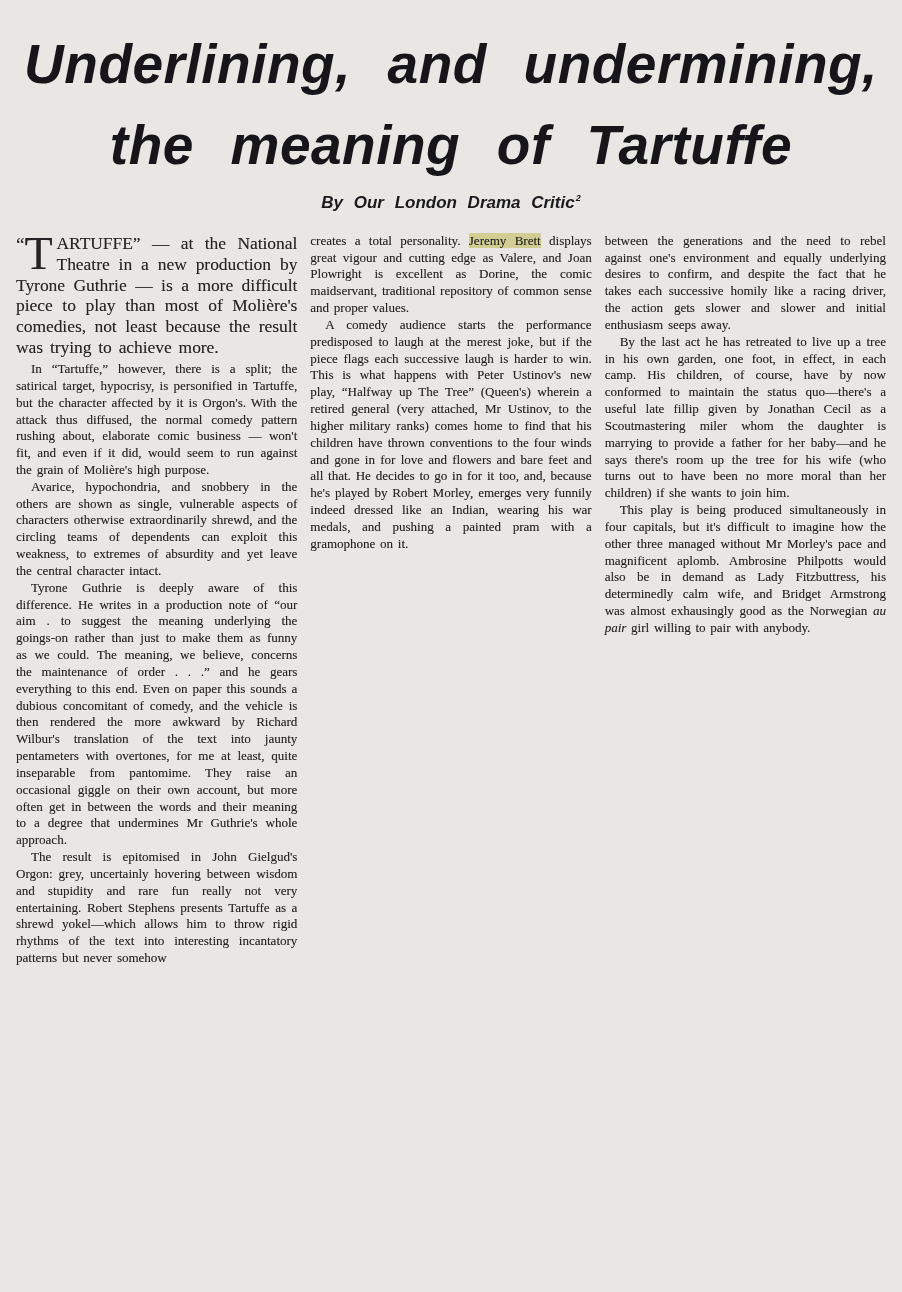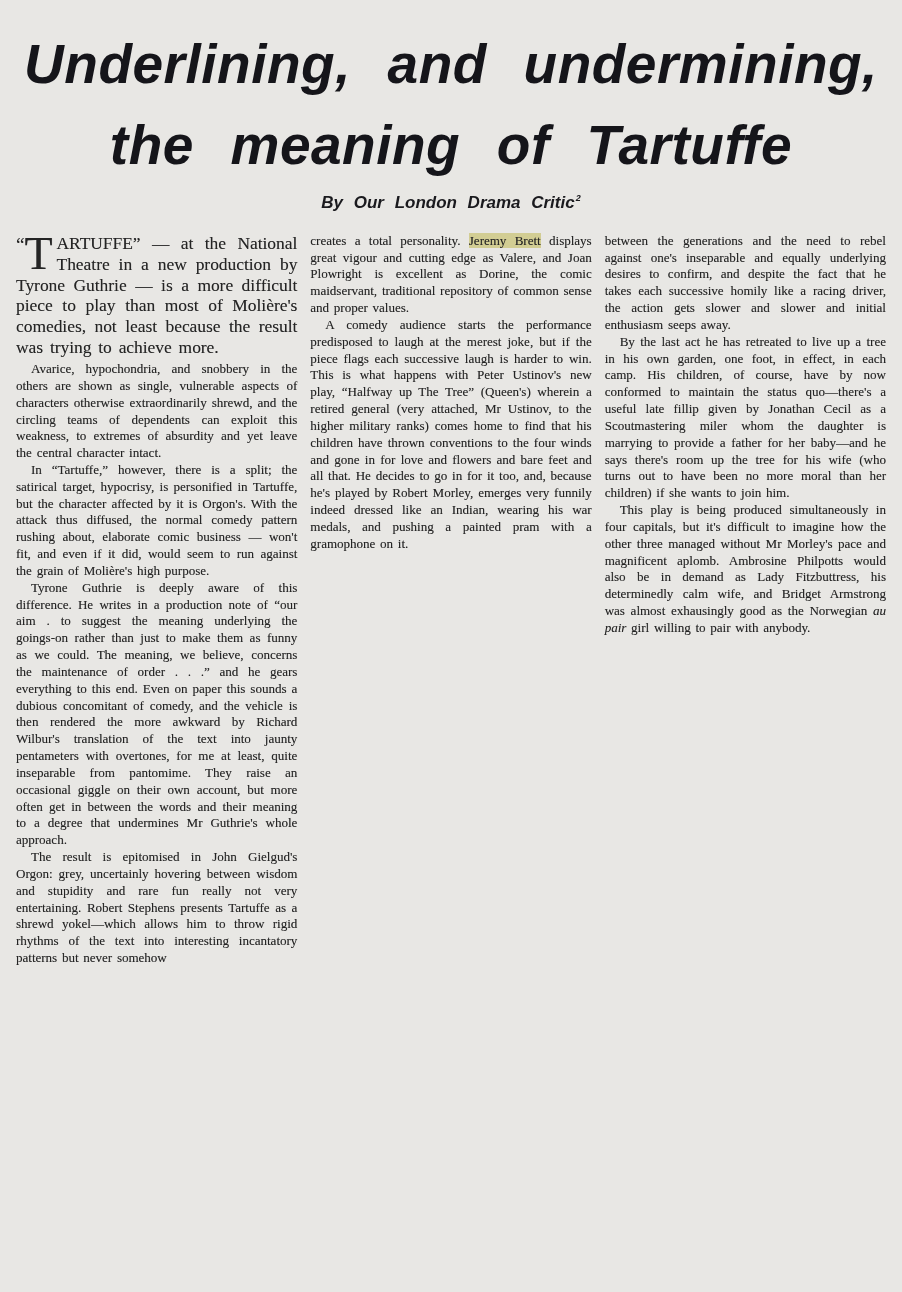--- a/index.html
+++ b/index.html
@@ -85,31 +85,31 @@
   </h1>
 
   <div class="byline">
     <span>By Our London Drama Critic</span><span class="by-sup">2</span>
   </div>
 
   <div class="columns">
 
     <div class="col">
       <p class="lead"><span class="leadstart"><span class="oq">“</span><span class="dc">T</span></span><span>ARTUFFE” — at the National Theatre in a new production by Tyrone Guthrie — is a more difficult piece to play than most of Molière's comedies, not least because the result was trying to achieve more.</span></p>
+      <p class="ind">In “Tartuffe,” however, there is a split; the satirical target, hypocrisy, is personified in Tartuffe, but the character affected by it is Orgon's. With the attack thus diffused, the normal comedy pattern rushing about, elaborate comic business — won't fit, and even if it did, would seem to run against the grain of Molière's high purpose.</p>
       <p class="ind">Avarice, hypochondria, and snobbery in the others are shown as single, vulnerable aspects of characters otherwise extraordinarily shrewd, and the circling teams of dependents can exploit this weakness, to extremes of absurdity and yet leave the central character intact.</p>
-      <p class="ind">In “Tartuffe,” however, there is a split; the satirical target, hypocrisy, is personified in Tartuffe, but the character affected by it is Orgon's. With the attack thus diffused, the normal comedy pattern rushing about, elaborate comic business — won't fit, and even if it did, would seem to run against the grain of Molière's high purpose.</p>
       <p class="ind">Tyrone Guthrie is deeply aware of this difference. He writes in a production note of “our aim . to suggest the meaning underlying the goings-on rather than just to make them as funny as we could. The meaning, we believe, concerns the maintenance of order . . .” and he gears everything to this end. Even on paper this sounds a dubious concomitant of comedy, and the vehicle is then rendered the more awkward by Richard Wilbur's translation of the text into jaunty pentameters with overtones, for me at least, quite inseparable from pantomime. They raise an occasional giggle on their own account, but more often get in between the words and their meaning to a degree that undermines Mr Guthrie's whole approach.</p>
       <p class="ind">The result is epitomised in John Gielgud's Orgon: grey, uncertainly hovering between wisdom and stupidity and rare fun really not very entertaining. Robert Stephens presents Tartuffe as a shrewd yokel—which allows him to throw rigid rhythms of the text into interesting incantatory patterns but never somehow</p>
     </div>
 
     <div class="col">
       <p><span>creates a total personality. </span><span class="hi">Jeremy Brett</span><span> displays great vigour and cutting edge as Valere, and Joan Plowright is excellent as Dorine, the comic maidservant, traditional repository of common sense and proper values.</span></p>
       <p class="ind">A comedy audience starts the performance predisposed to laugh at the merest joke, but if the piece flags each successive laugh is harder to win. This is what happens with Peter Ustinov's new play, “Halfway up The Tree” (Queen's) wherein a retired general (very attached, Mr Ustinov, to the higher military ranks) comes home to find that his children have thrown conventions to the four winds and gone in for love and flowers and bare feet and all that. He decides to go in for it too, and, because he's played by Robert Morley, emerges very funnily indeed dressed like an Indian, wearing his war medals, and pushing a painted pram with a gramophone on it.</p>
     </div>
 
     <div class="col">
-      <p>between the generations and the need to rebel against one's inseparable and equally underlying desires to confirm, and despite the fact that he takes each successive homily like a racing driver, the action gets slower and slower and initial enthusiasm seeps away.</p>
+      <p>between the generations and the need to rebel against one's environment and equally underlying desires to confirm, and despite the fact that he takes each successive homily like a racing driver, the action gets slower and slower and initial enthusiasm seeps away.</p>
       <p class="ind">By the last act he has retreated to live up a tree in his own garden, one foot, in effect, in each camp. His children, of course, have by now conformed to maintain the status quo—there's a useful late fillip given by Jonathan Cecil as a Scoutmastering miler whom the daughter is marrying to provide a father for her baby—and he says there's room up the tree for his wife (who turns out to have been no more moral than her children) if she wants to join him.</p>
       <p class="ind"><span>This play is being produced simultaneously in four capitals, but it's difficult to imagine how the other three managed without Mr Morley's pace and magnificent aplomb. Ambrosine Philpotts would also be in demand as Lady Fitzbuttress, his determinedly calm wife, and Bridget Armstrong was almost exhausingly good as the Norwegian </span><span class="it">au pair</span><span> girl willing to pair with anybody.</span></p>
     </div>
 
   </div>
 </div>
 
 </body></html>

